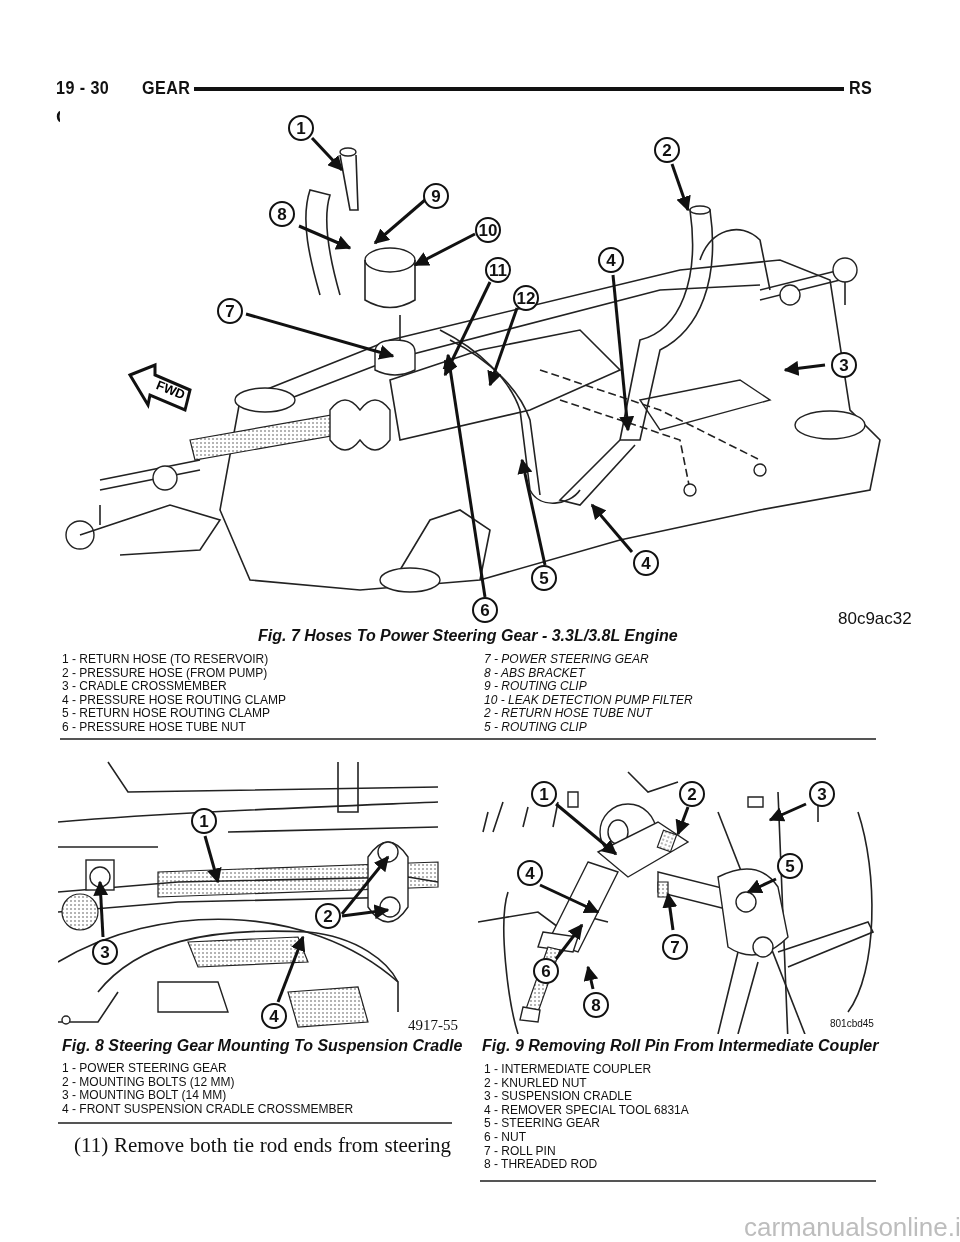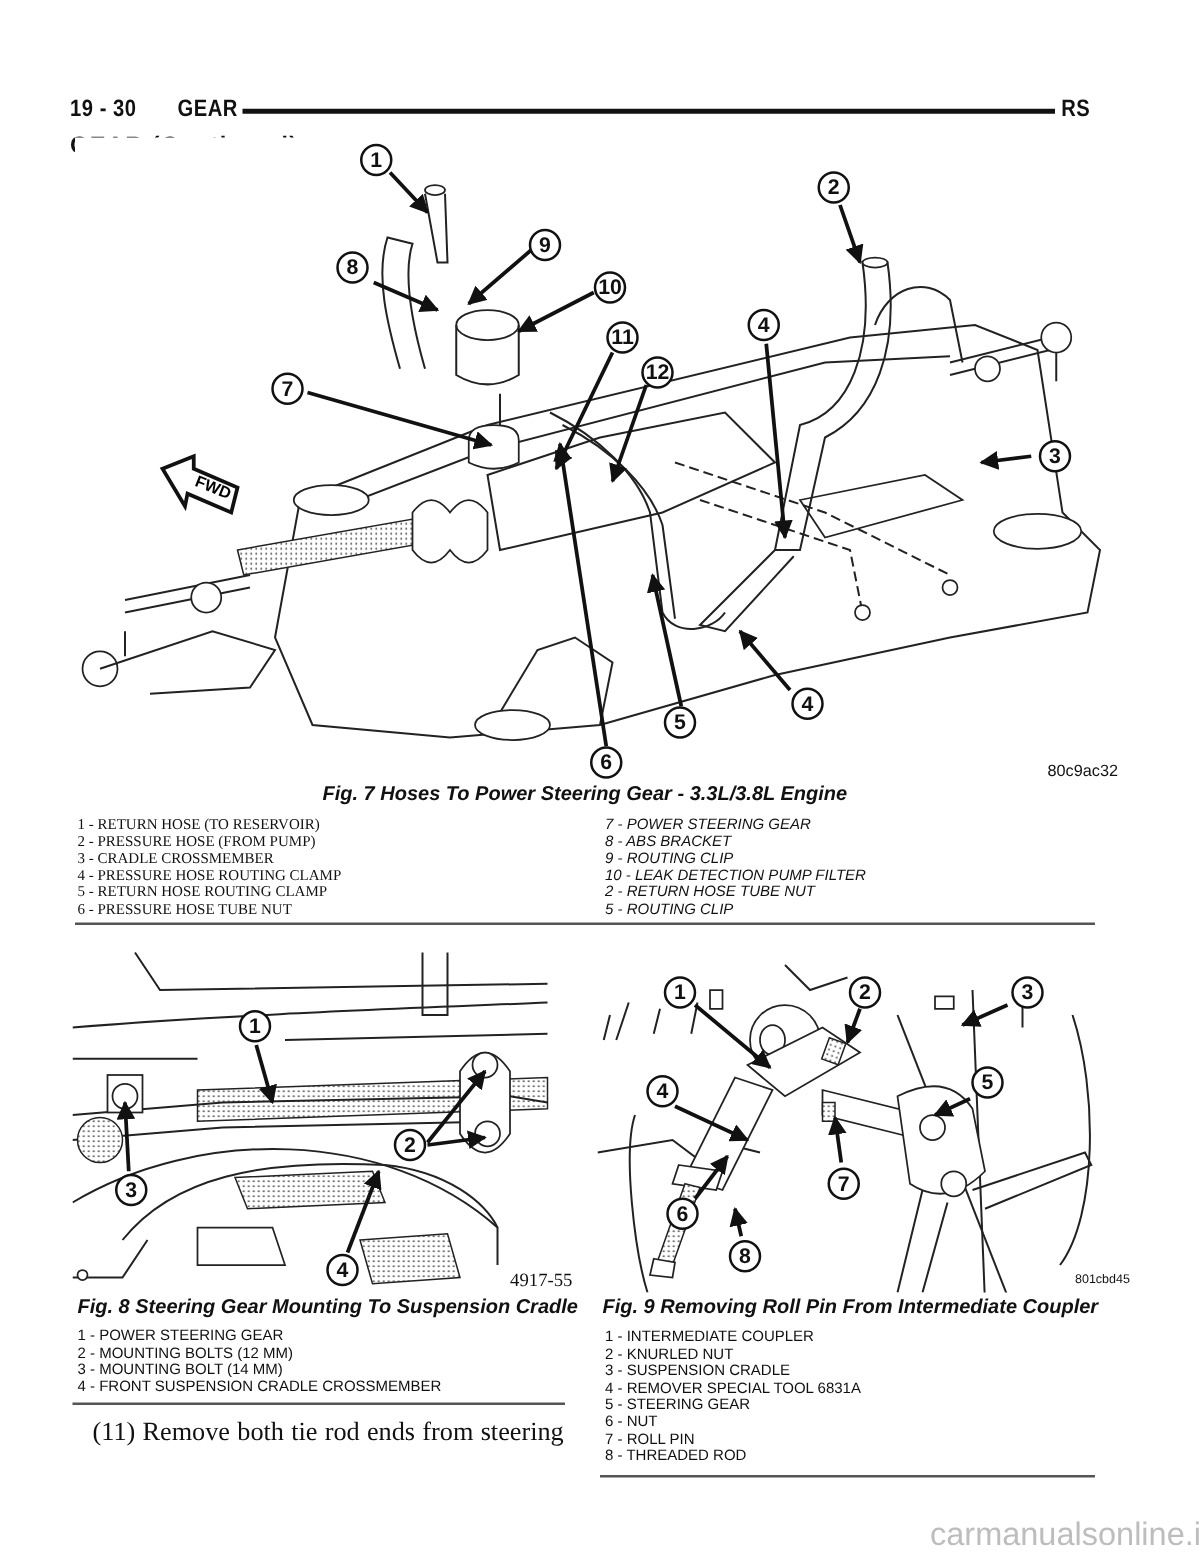--- a/index.html
+++ b/index.html
@@ -8,21 +8,21 @@
   .abs { position:absolute; }
   .hdr { font-family:"Liberation Sans", sans-serif; font-weight:bold; font-size:19px; letter-spacing:0.5px; transform:scaleX(0.85); transform-origin:left center; }
   .hdr-rule { position:absolute; left:194px; top:87px; width:650px; height:4px; background:#111; }
   .sec-title { font-weight:bold; font-size:19px; letter-spacing:1px; }
   .fig { position:absolute; background:#fff; }
   .fig svg { position:absolute; left:0; top:0; }
   .caption { position:absolute; font-weight:bold; font-style:italic; font-size:16px; white-space:nowrap; }
   .legend { position:absolute; font-size:12px; line-height:13.6px; white-space:nowrap; }
   .legend div { white-space:nowrap; }
   .rule { position:absolute; height:2px; background:#555; }
-  .code { position:absolute; font-size:13px; }
+  .code { position:absolute; font-size:17px; }
   .body-text { position:absolute; font-family:"Liberation Serif", serif; font-size:21px; line-height:27px; }
   .watermark { position:absolute; left:744px; top:1212px; font-size:26px; color:#bdbdbd; }
   .callout circle { fill:#fff; stroke:#111; stroke-width:2; }
   .callout text { font-family:"Liberation Sans", sans-serif; font-weight:bold; font-size:17px; text-anchor:middle; dominant-baseline:central; fill:#111; }
   .leader { stroke:#111; stroke-width:3; fill:none; }
   .draw { stroke:#222; stroke-width:1.6; fill:none; }
   .drawf { stroke:#222; stroke-width:1.4; fill:#fff; }
   .stip { stroke:#222; stroke-width:1.2; fill:url(#dots); }
 </style>
 </head>
@@ -164,21 +164,21 @@
         <text x="438" y="160">11</text>
       </g>
     <g class="callout">
         <circle cx="466" cy="188" r="12"></circle>
         <text x="466" y="188">12</text>
       </g>
   </svg>
 </div>
 <div class="code" style="left:838px; top:609px;">80c9ac32</div>
 <div class="caption" style="left:258px; top:627px;">Fig. 7 Hoses To Power Steering Gear - 3.3L/3.8L Engine</div>
-<div class="legend" style="left:62px; top:653px;font-family:Liberation Serif, serif;">
+<div class="legend" style="left:62px; top:653px;">
   <div>1 - RETURN HOSE (TO RESERVOIR)</div>
   <div>2 - PRESSURE HOSE (FROM PUMP)</div>
   <div>3 - CRADLE CROSSMEMBER</div>
   <div>4 - PRESSURE HOSE ROUTING CLAMP</div>
   <div>5 - RETURN HOSE ROUTING CLAMP</div>
   <div>6 - PRESSURE HOSE TUBE NUT</div>
 </div>
 <div class="legend" style="left:484px; top:653px;font-style:italic;">
   <div>7 - POWER STEERING GEAR</div>
   <div>8 - ABS BRACKET</div>
@@ -324,21 +324,21 @@
     <g class="callout">
         <circle cx="197" cy="195" r="12"></circle>
         <text x="197" y="195">7</text>
       </g>
     <g class="callout">
         <circle cx="118" cy="253" r="12"></circle>
         <text x="118" y="253">8</text>
       </g>
   </svg>
 </div>
-<div class="code" style="left:860px; top:1018px; font-size:10px;">801cbd45</div>
+<div class="code" style="left:830px; top:1018px; font-size:10px;">801cbd45</div>
 <div class="caption" style="left:482px; top:1037px;">Fig. 9 Removing Roll Pin From Intermediate Coupler</div>
 <div class="legend" style="left:484px; top:1063px;">
   <div>1 - INTERMEDIATE COUPLER</div>
   <div>2 - KNURLED NUT</div>
   <div>3 - SUSPENSION CRADLE</div>
   <div>4 - REMOVER SPECIAL TOOL 6831A</div>
   <div>5 - STEERING GEAR</div>
   <div>6 - NUT</div>
   <div>7 - ROLL PIN</div>
   <div>8 - THREADED ROD</div>

